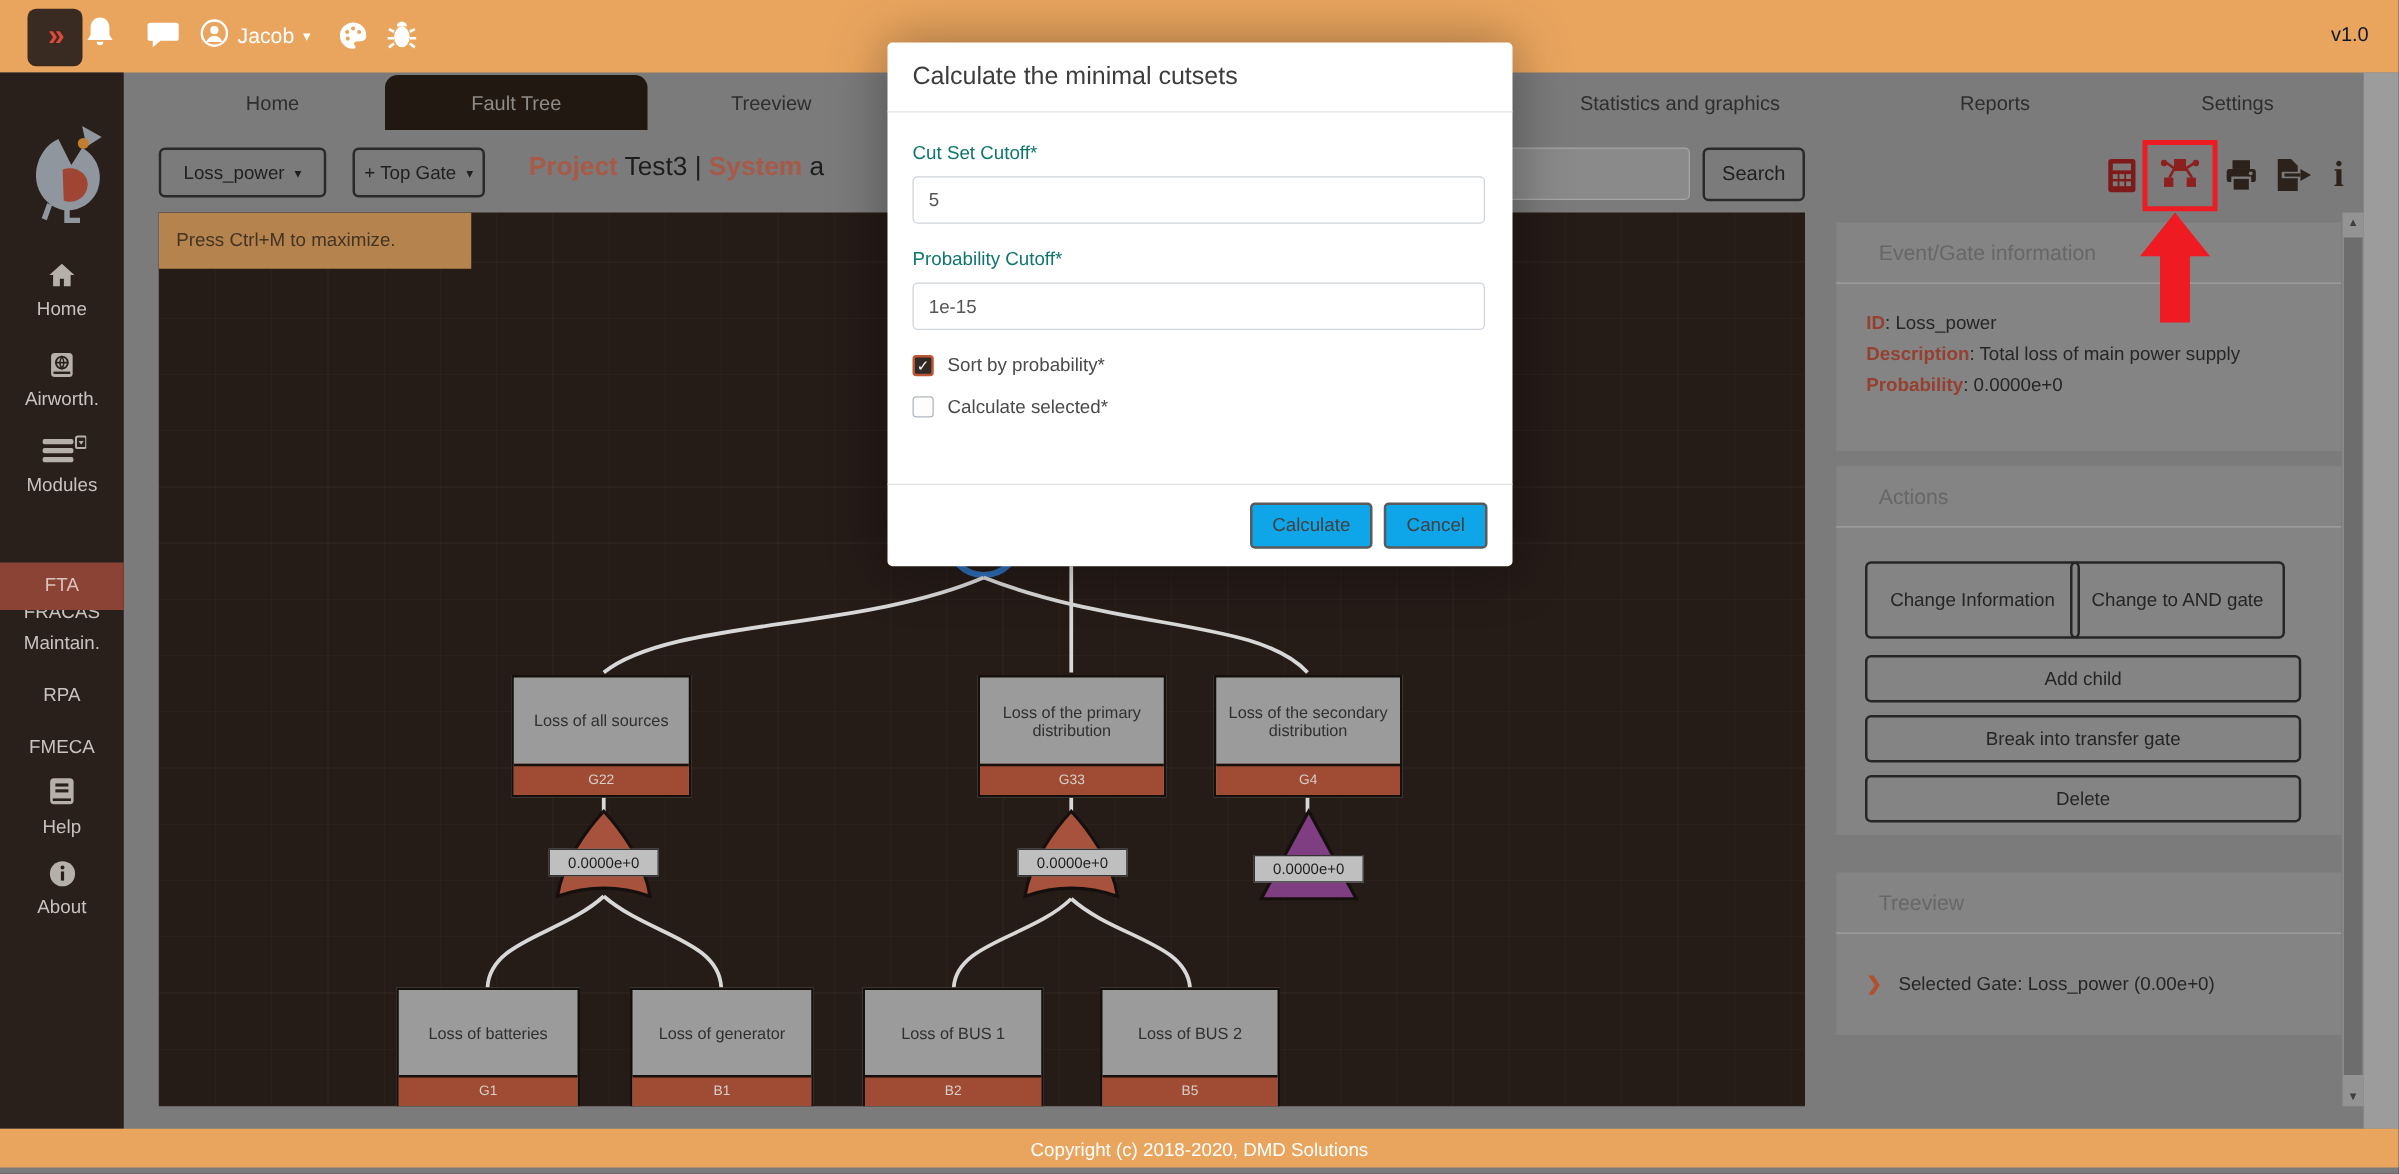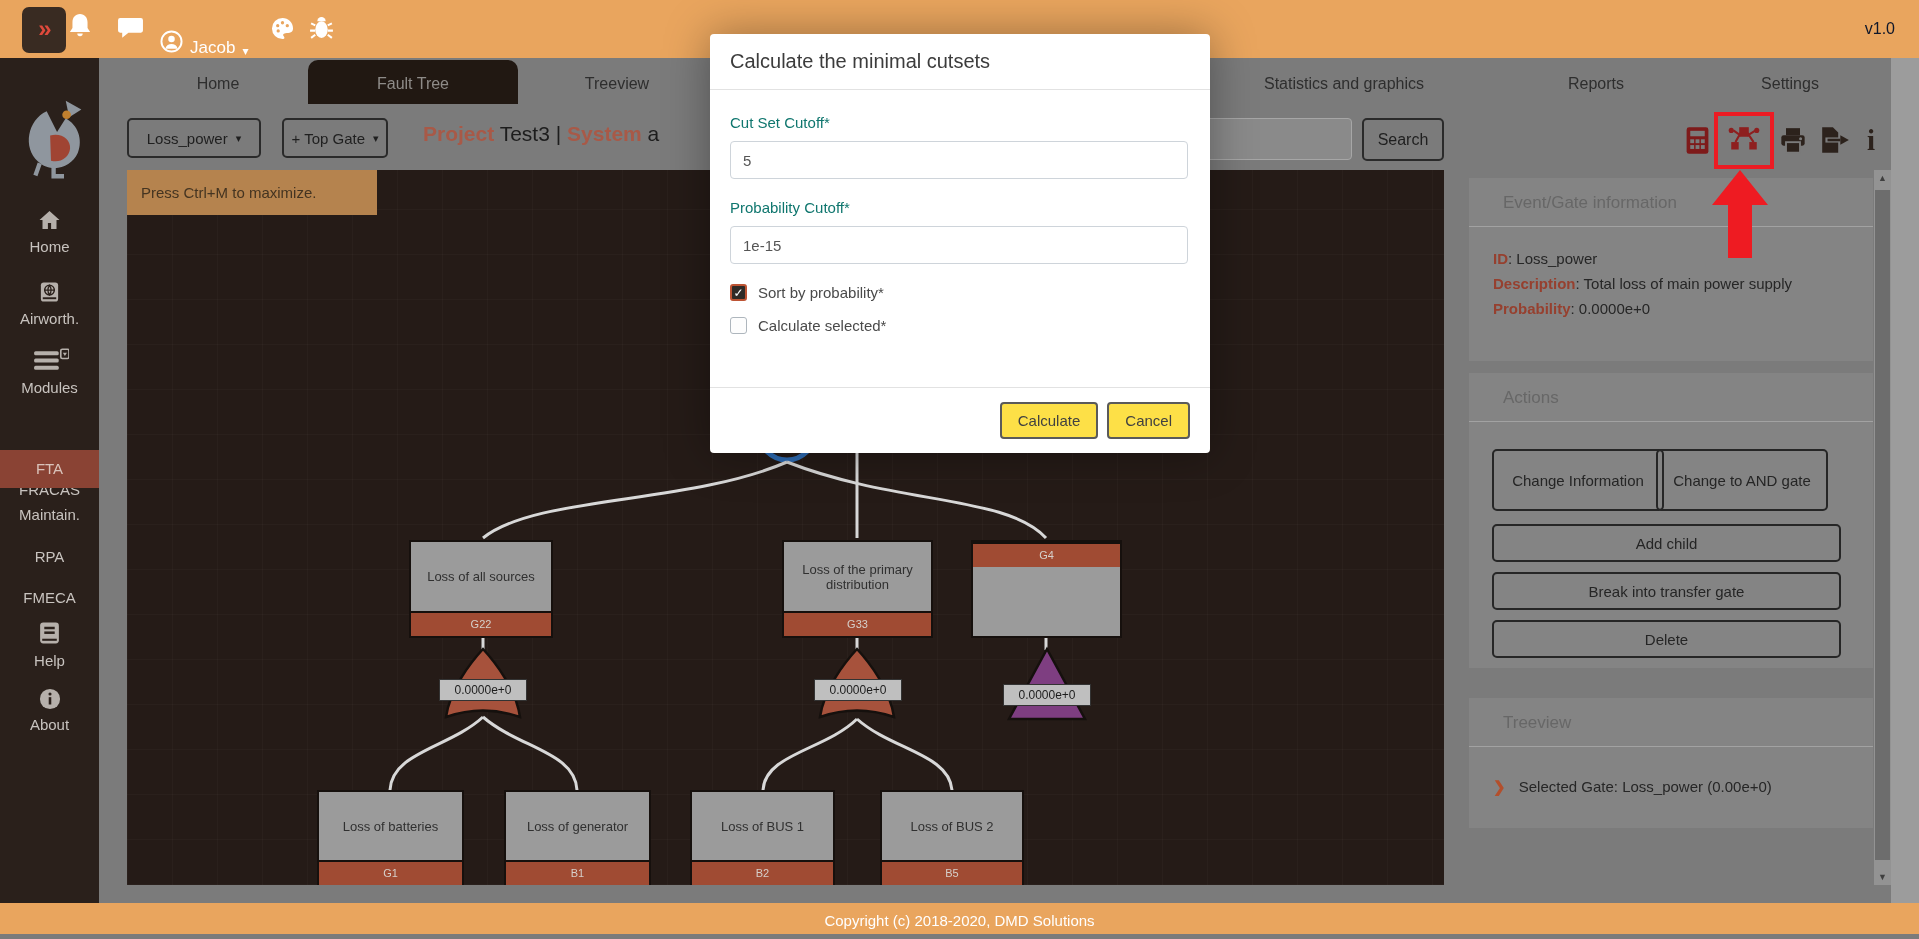--- a/index.html
+++ b/index.html
@@ -5,21 +5,21 @@
   html,body{margin:0;padding:0;background:#555;}
   *{box-sizing:border-box;font-family:"Liberation Sans",sans-serif;}
   #screen{position:relative;width:1919px;height:939px;background:#7b7b7b;overflow:hidden;}
   .abs{position:absolute;}
 
   
   .topbar{left:0;top:0;width:1919px;height:58px;background:#e9a55e;}
   .collapse-btn{left:22px;top:7px;width:44px;height:46px;background:#392b22;border-radius:7px;
     color:#df4a3c;font-size:24px;font-weight:bold;text-align:center;line-height:44px;cursor:pointer;letter-spacing:-2px;}
   .tb-ico{top:13px;width:28px;height:30px;}
-  .tb-user{left:160px;top:0;height:58px;display:flex;align-items:flex-end;gap:7px;color:#fff;font-size:17px;}
+  .tb-user{left:160px;top:0;height:58px;display:flex;align-items:center;gap:7px;color:#fff;font-size:17px;}
   .version{right:24px;top:0;height:58px;line-height:58px;color:#0f172a;font-size:16px;}
 
   
   .sidebar{left:0;top:58px;width:99px;height:845px;background:#2a201b;}
   .side-item{left:0;width:99px;text-align:center;color:#c8c3bf;font-size:15px;cursor:pointer;}
   .side-item .lbl{margin-top:3px;}
   .side-item.active{background:#8a4334;height:38px;line-height:38px;color:#d9c3ba;}
 
   
   .tab-label{top:63px;height:41px;line-height:41px;transform:translateX(-50%);color:#2e2e2e;font-size:16px;cursor:pointer;white-space:nowrap;}
@@ -73,21 +73,21 @@
   .modal-h{padding:16px 20px;font-size:20px;color:#3c3c3c;border-bottom:1px solid #e2e2e2;}
   .modal-b{flex:1;padding:16px 20px 0 20px;}
   .f-lbl{font-size:15px;color:#0f766e;margin:8px 0 10px 0;}
   .f-inp{width:458px;height:38px;border:1px solid #ced4da;border-radius:4px;padding:0 12px;font-size:15px;color:#555;}
   .chk-row{display:flex;align-items:center;margin-top:20px;cursor:pointer;}
   .chk{width:17px;height:17px;border-radius:3px;border:1px solid #aeb6bd;background:#fdfdfd;
     color:#fff;font-size:12px;line-height:15px;text-align:center;}
   .chk.checked{background:#2f2a26;border:2px solid #bd5434;}
   .chk-lbl{margin-left:11px;font-size:15px;color:#4a4a4a;}
   .modal-f{border-top:1px solid #e2e2e2;padding:14px 20px;display:flex;justify-content:flex-end;gap:9px;margin-top:18px;}
-  .m-btn{height:37px;border:2px solid #5a5a5a;border-radius:4px;background:#fde047;color:#414141;font-size:15px;padding:0 16px;cursor:pointer;}
+  .m-btn{height:37px;border:2px solid #5a5a5a;border-radius:4px;background:#0ea5e9;color:#414141;font-size:15px;padding:0 16px;cursor:pointer;}
 
   
   .ann{z-index:50;}
   .redbox{left:1714px;top:112px;width:60px;height:57px;border:4px solid #ec1c24;}
 </style>
 </head>
 <body>
 
 <div id="screen">
 
@@ -296,20 +296,21 @@
 
     <div class="abs tnode" style="left:282px;top:370px;width:144px;height:98px;">
       <div class="tlabel">Loss of all sources</div>
       <div class="tid">G22</div>
     </div>
     <div class="abs tnode" style="left:655px;top:370px;width:151px;height:98px;">
       <div class="tlabel">Loss of the primary distribution</div>
       <div class="tid">G33</div>
     </div>
     <div class="abs tnode" style="left:844px;top:370px;width:151px;height:98px;">
+      <div class="tlabel">Loss of the secondary distribution</div>
       <div class="tid">G4</div>
     </div>
 
     <div class="abs gate-val" style="left:312px;top:509px;width:88px;height:22px;">0.0000e+0</div>
     <div class="abs gate-val" style="left:687px;top:509px;width:88px;height:22px;">0.0000e+0</div>
     <div class="abs gate-val" style="left:876px;top:514px;width:88px;height:22px;">0.0000e+0</div>
 
     <div class="abs tnode" style="left:190px;top:620px;width:147px;height:97px;">
       <div class="tlabel">Loss of batteries</div>
       <div class="tid">G1</div>

